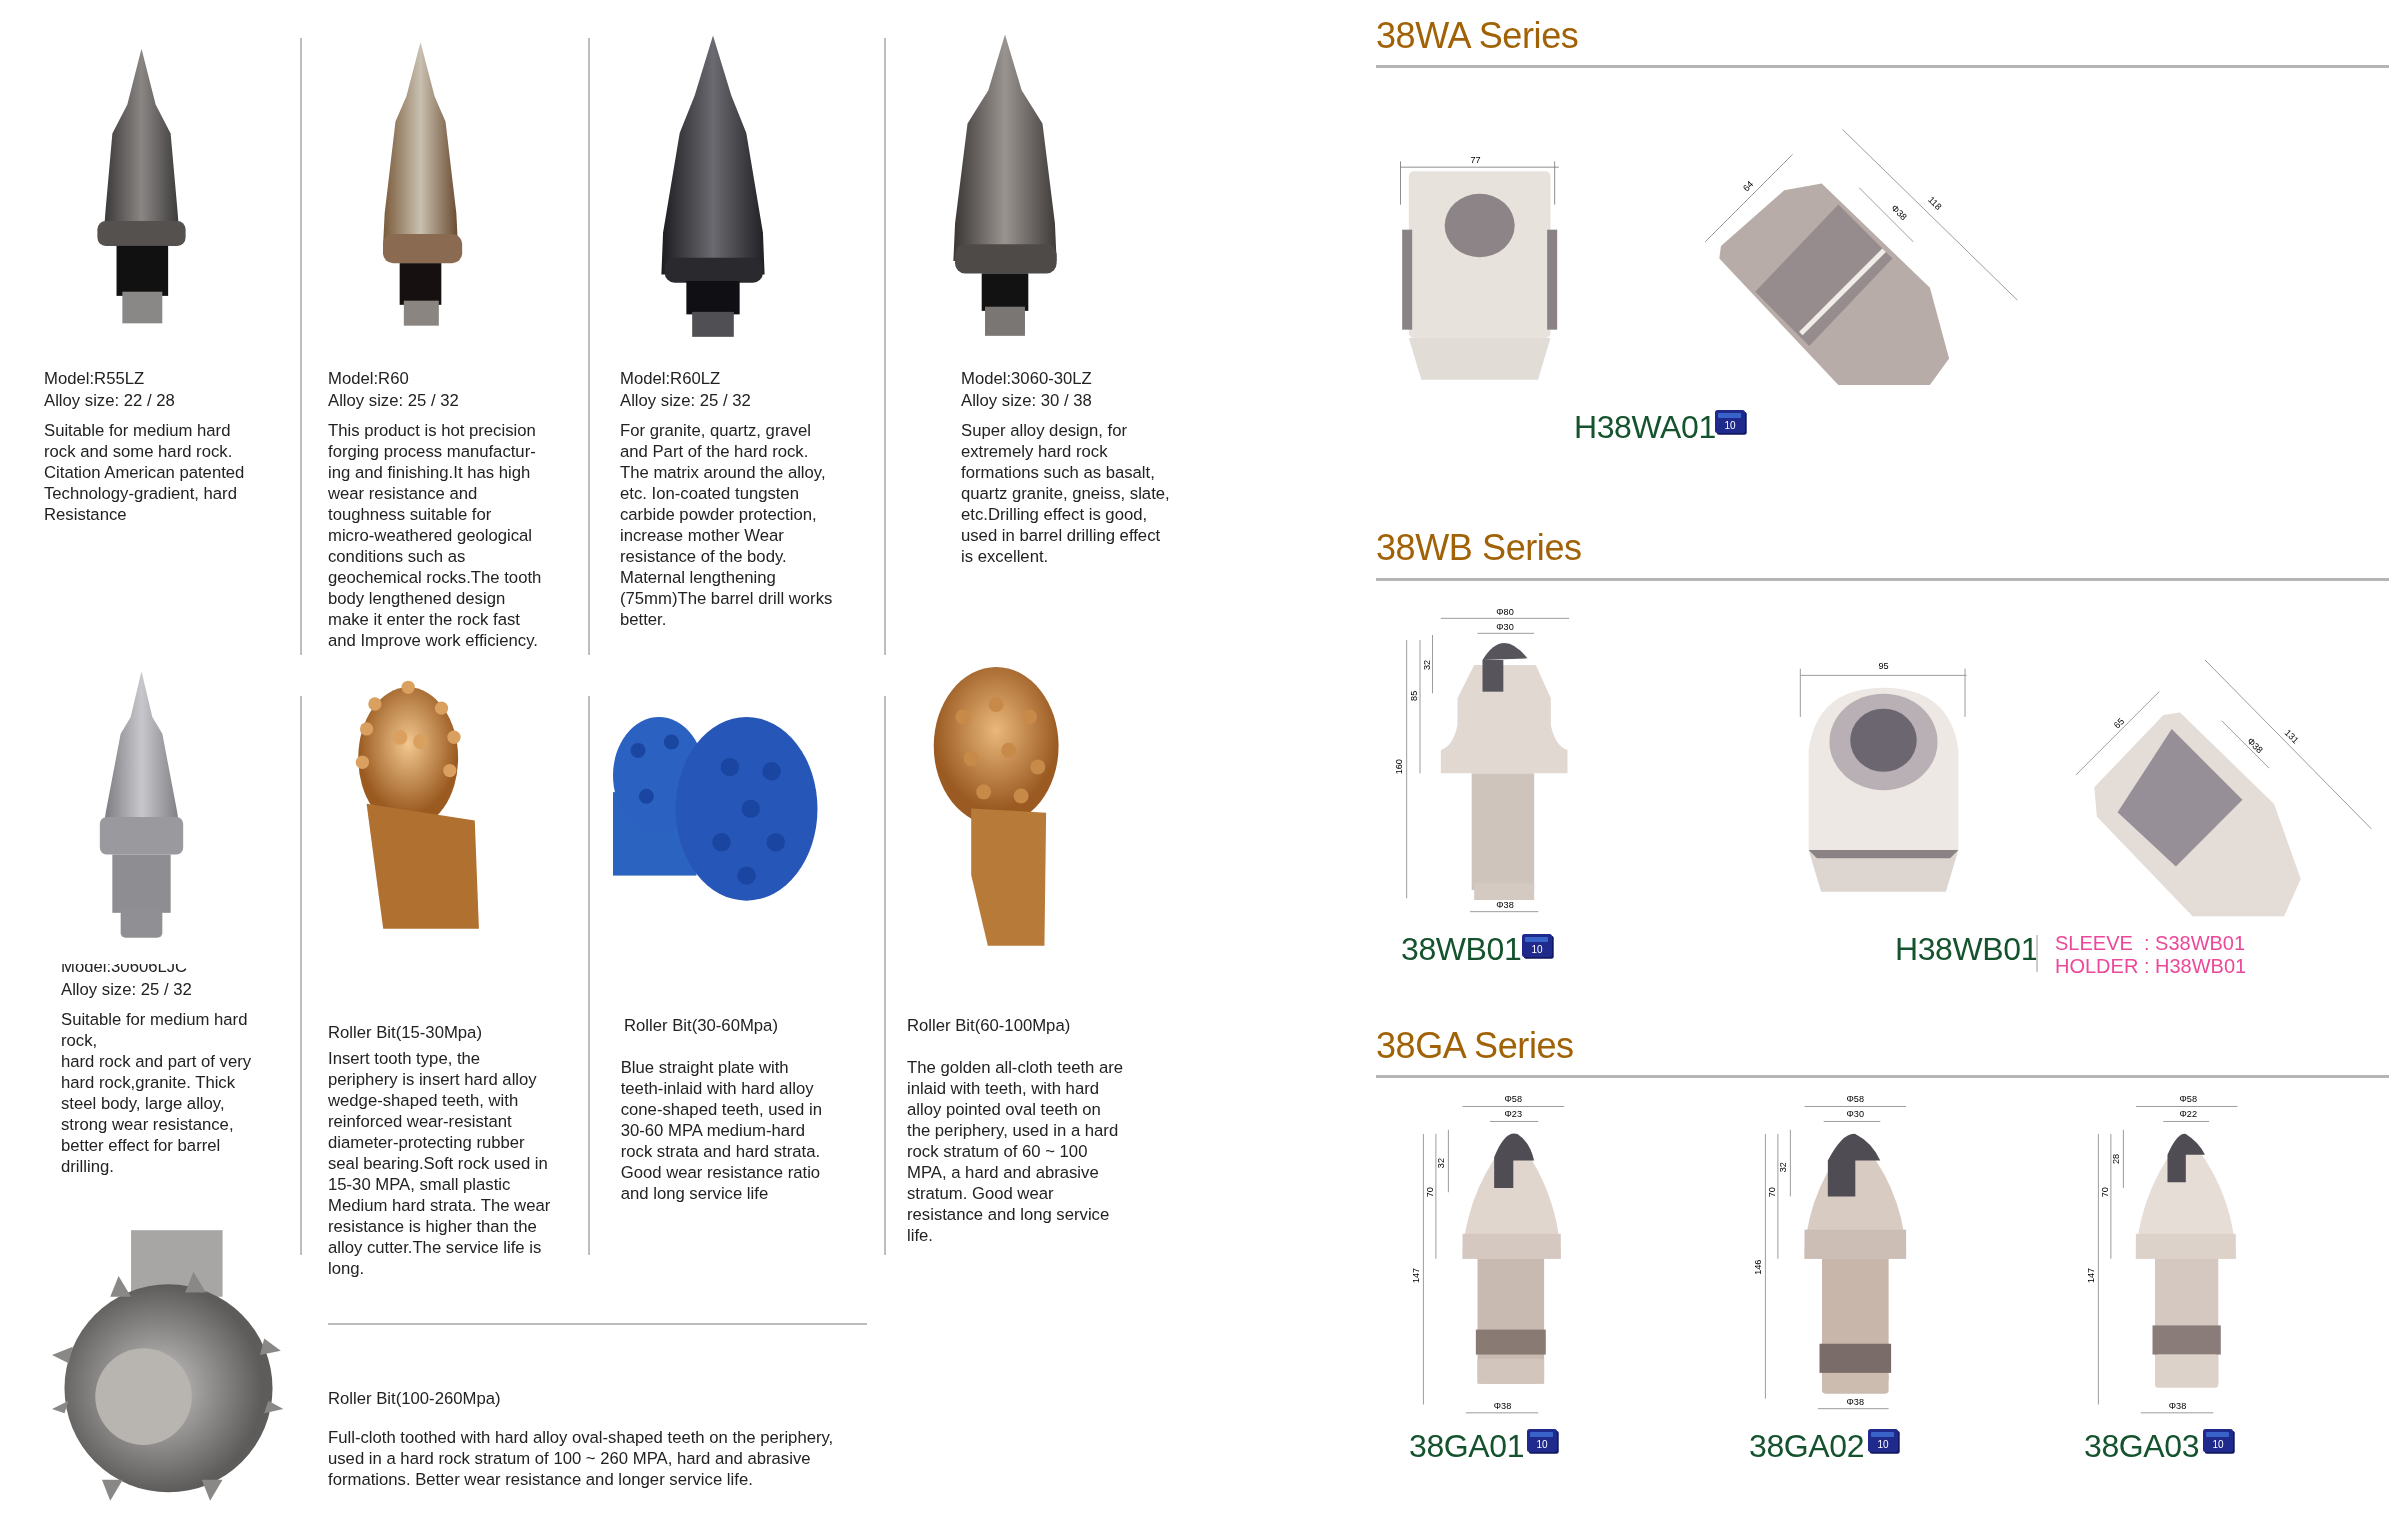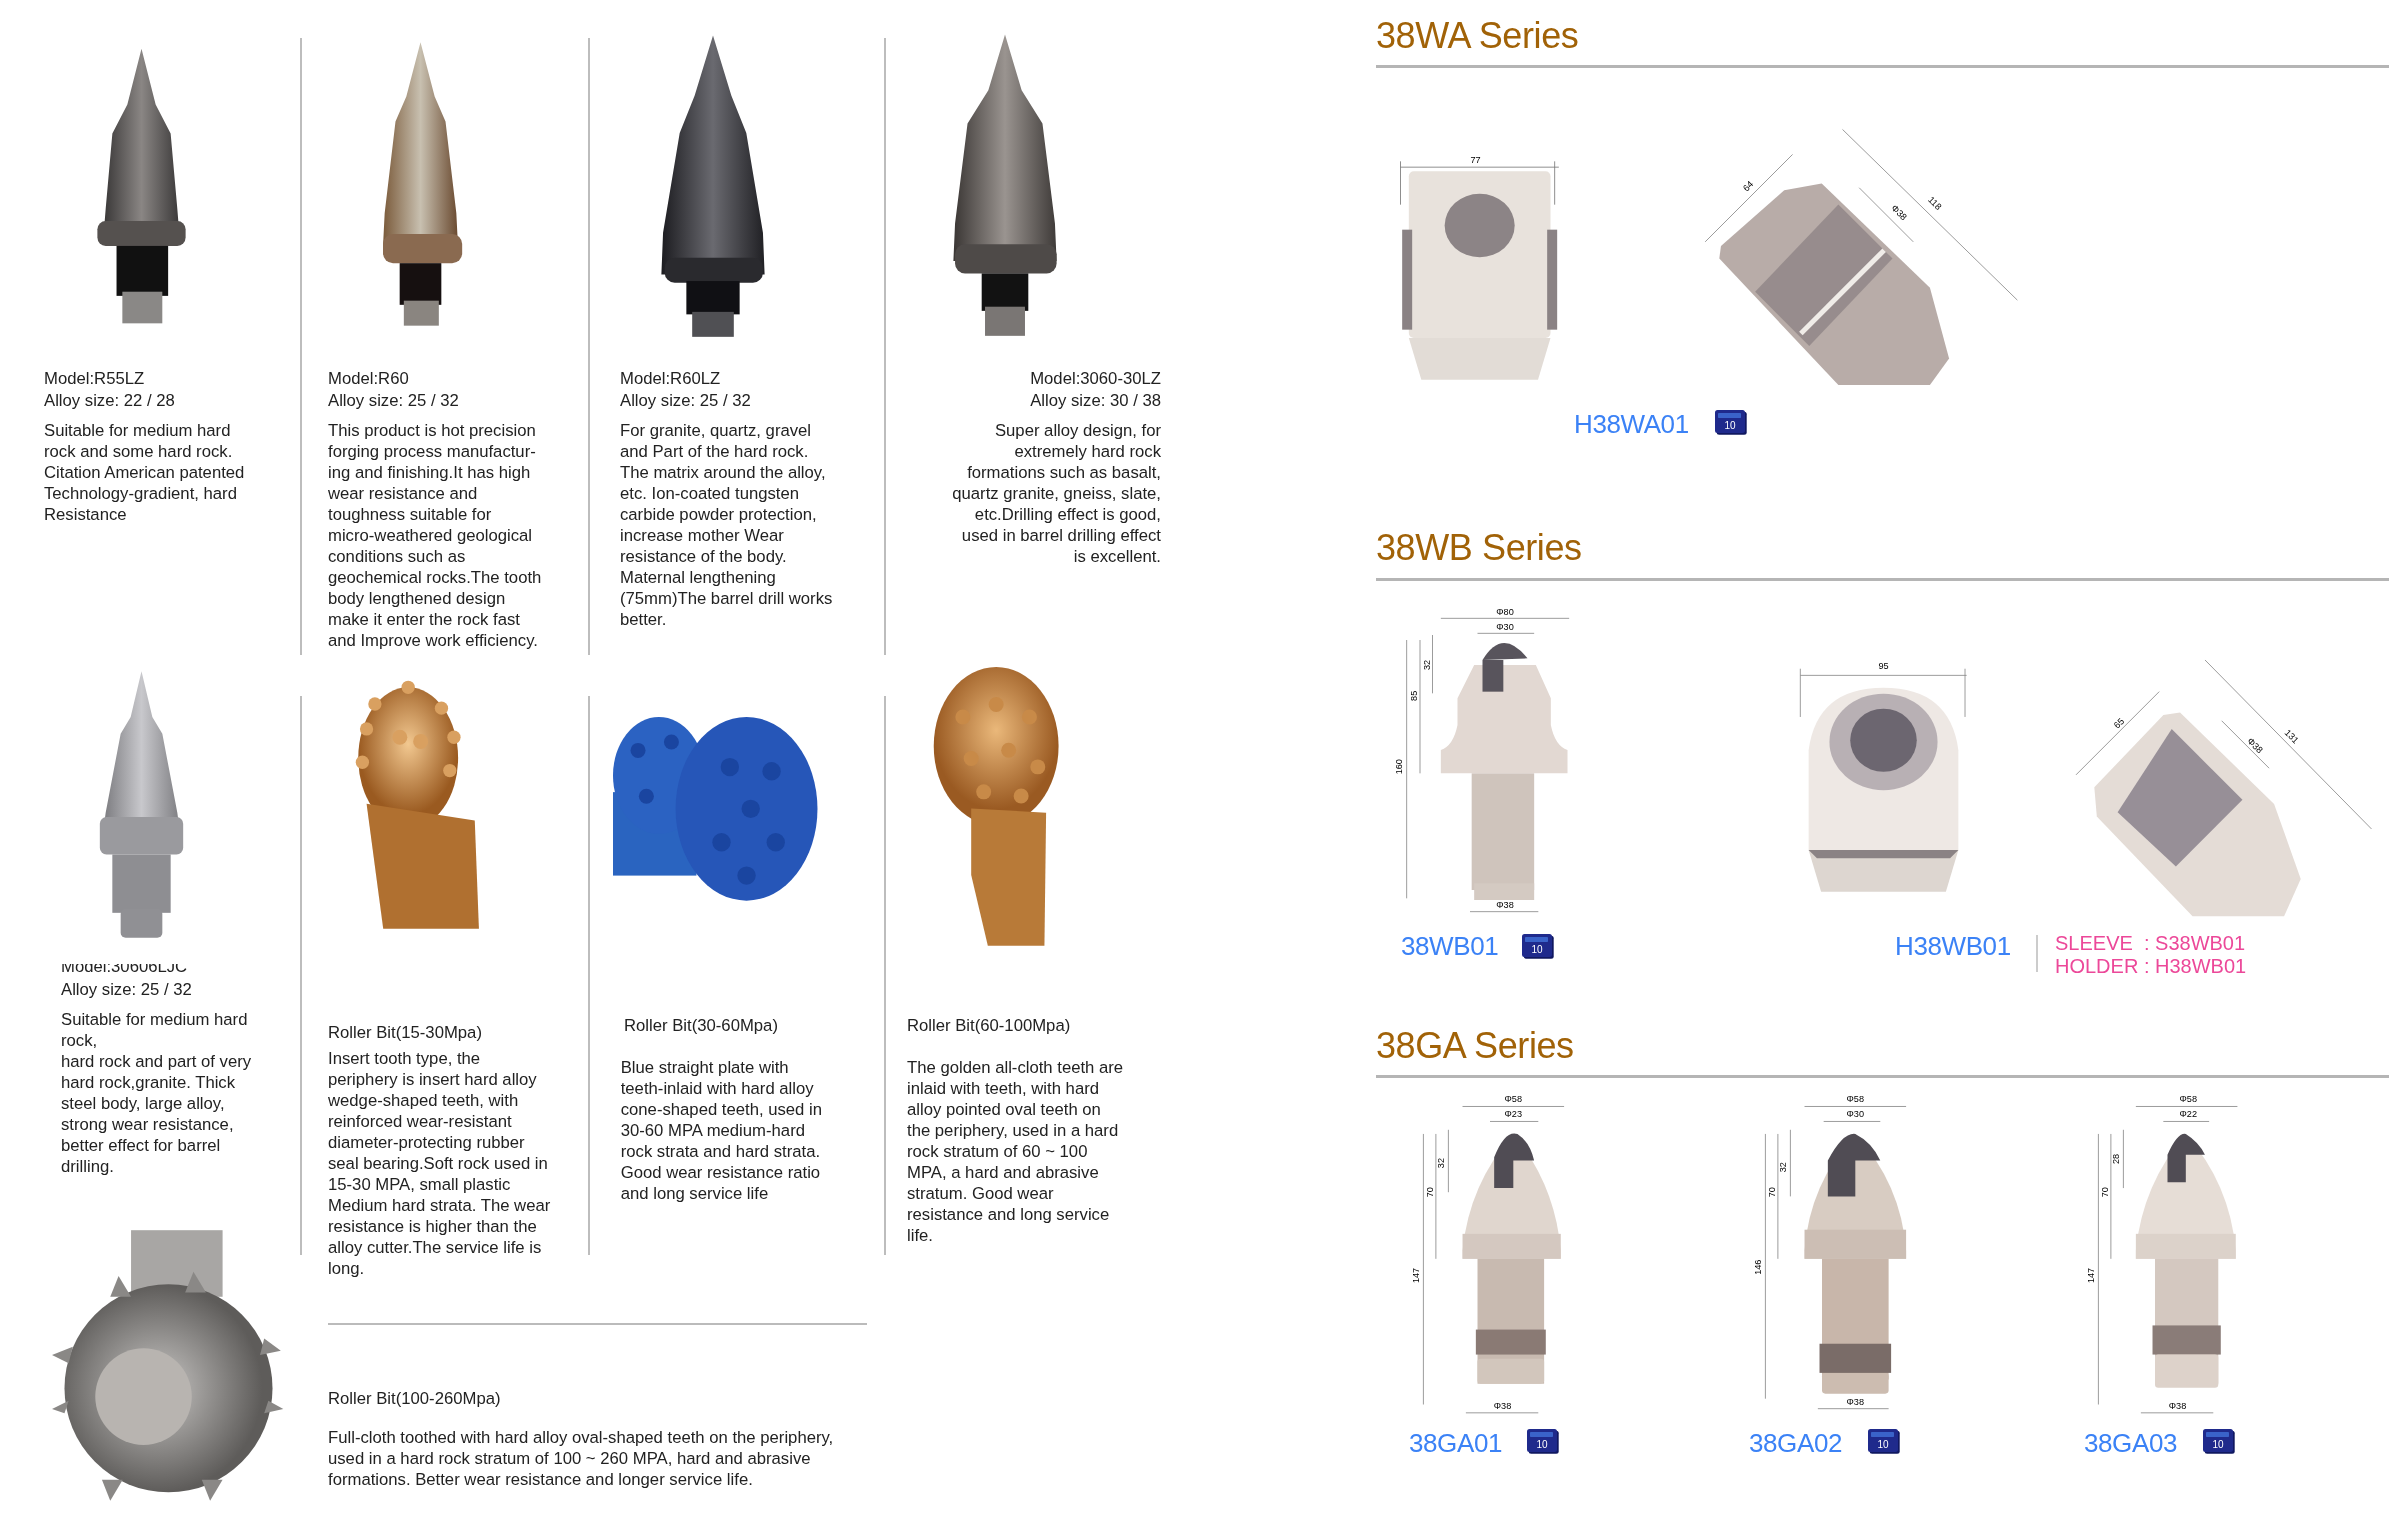--- a/index.html
+++ b/index.html
@@ -5,21 +5,21 @@
   * { box-sizing: border-box; margin: 0; padding: 0; }
   html, body { width: 2389px; height: 1536px; background: #ffffff; overflow: hidden; }
   body { position: relative; font-family: "Liberation Sans", sans-serif; color: #1a1a1a; }
   .abs { position: absolute; }
   .vsep { position: absolute; width: 1.7px; background: #bdbdbd; }
   .hsep { position: absolute; height: 2.5px; background: #b5b5b5; }
   .model { font-size: 16.7px; line-height: 22px; color: #222; }
   .desc { font-size: 16.7px; line-height: 21px; color: #222; margin-top: 8px; white-space: pre-line; }
   .title2 { font-size: 16.7px; line-height: 22px; color: #222; margin-top: 40px; }
   .series-title { font-size: 36px; color: #a16207; letter-spacing: -0.4px; }
-  .part-label { font-size: 26px; color: #3b82f6; letter-spacing: -0.4px; }
+  .part-label { font-size: 32px; color: #14532d; letter-spacing: -0.4px; }
   .dim { font-size: 11px; color: #333; font-family: "Liberation Sans", sans-serif; }
   .badge { position: absolute; width: 30px; height: 23px; background: #1f2a8c; border-radius: 2.5px;
            box-shadow: 1.7px 1.7px 0 #101860; }
   .badge::before { content: ""; position: absolute; left: 3.3px; top: 3.3px; width: 23px; height: 5px; background: #3a63c9; border-radius: 0.8px; }
   .badge span { position: absolute; left: 0; right: 0; bottom: 1.7px; text-align: center; color: #fff; font-size: 10px; }
   .sleeve { font-size: 20px; line-height: 22.5px; color: #ec4899; }
 </style>
 </head>
 <body>
 
@@ -116,21 +116,21 @@
 and Part of the hard rock.
 The matrix around the alloy,
 etc. Ion-coated tungsten
 carbide powder protection,
 increase mother Wear
 resistance of the body.
 Maternal lengthening
 (75mm)The barrel drill works
 better.</div>
   </div>
-  <div class="abs" style="left:907px; top:368px; width:254px;text-align:right;">
+  <div class="abs" style="left:961px; top:368px; width:254px;">
     <div class="model">Model:3060-30LZ</div>
     <div class="model">Alloy size: 30 / 38</div>
     <div class="desc">Super alloy design, for
 extremely hard rock
 formations such as basalt,
 quartz granite, gneiss, slate,
 etc.Drilling effect is good,
 used in barrel drilling effect
 is excellent.</div>
   </div>

